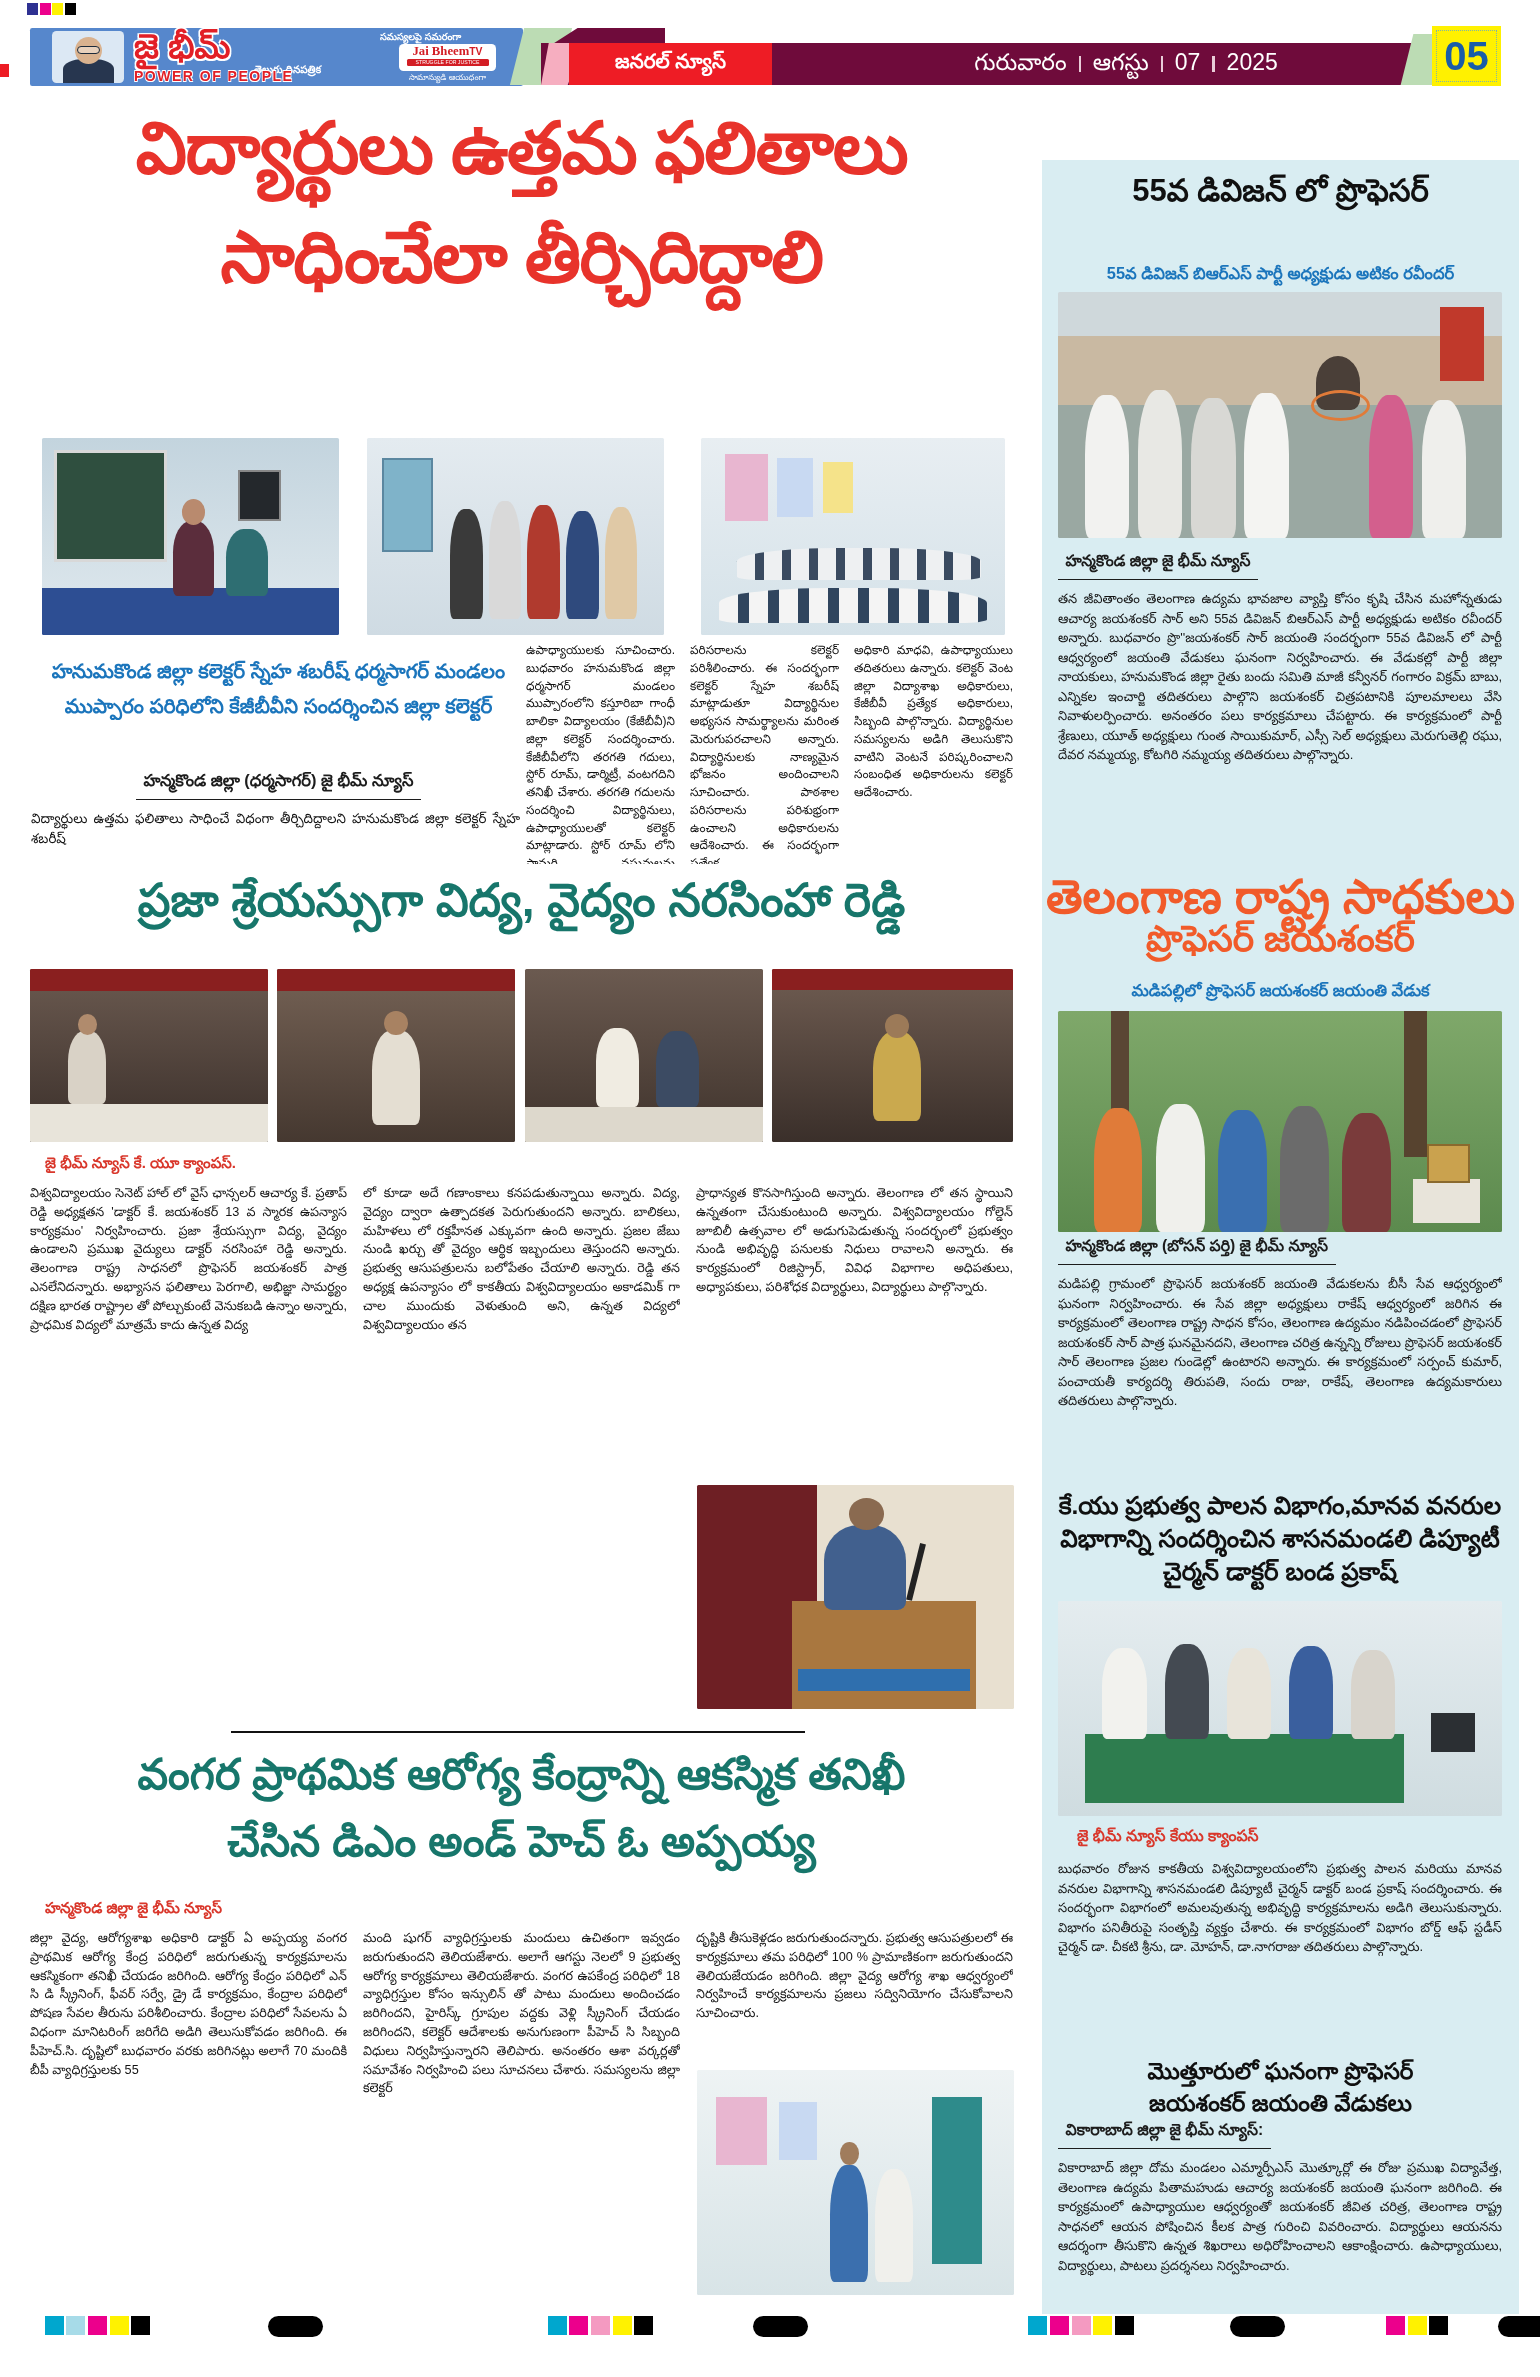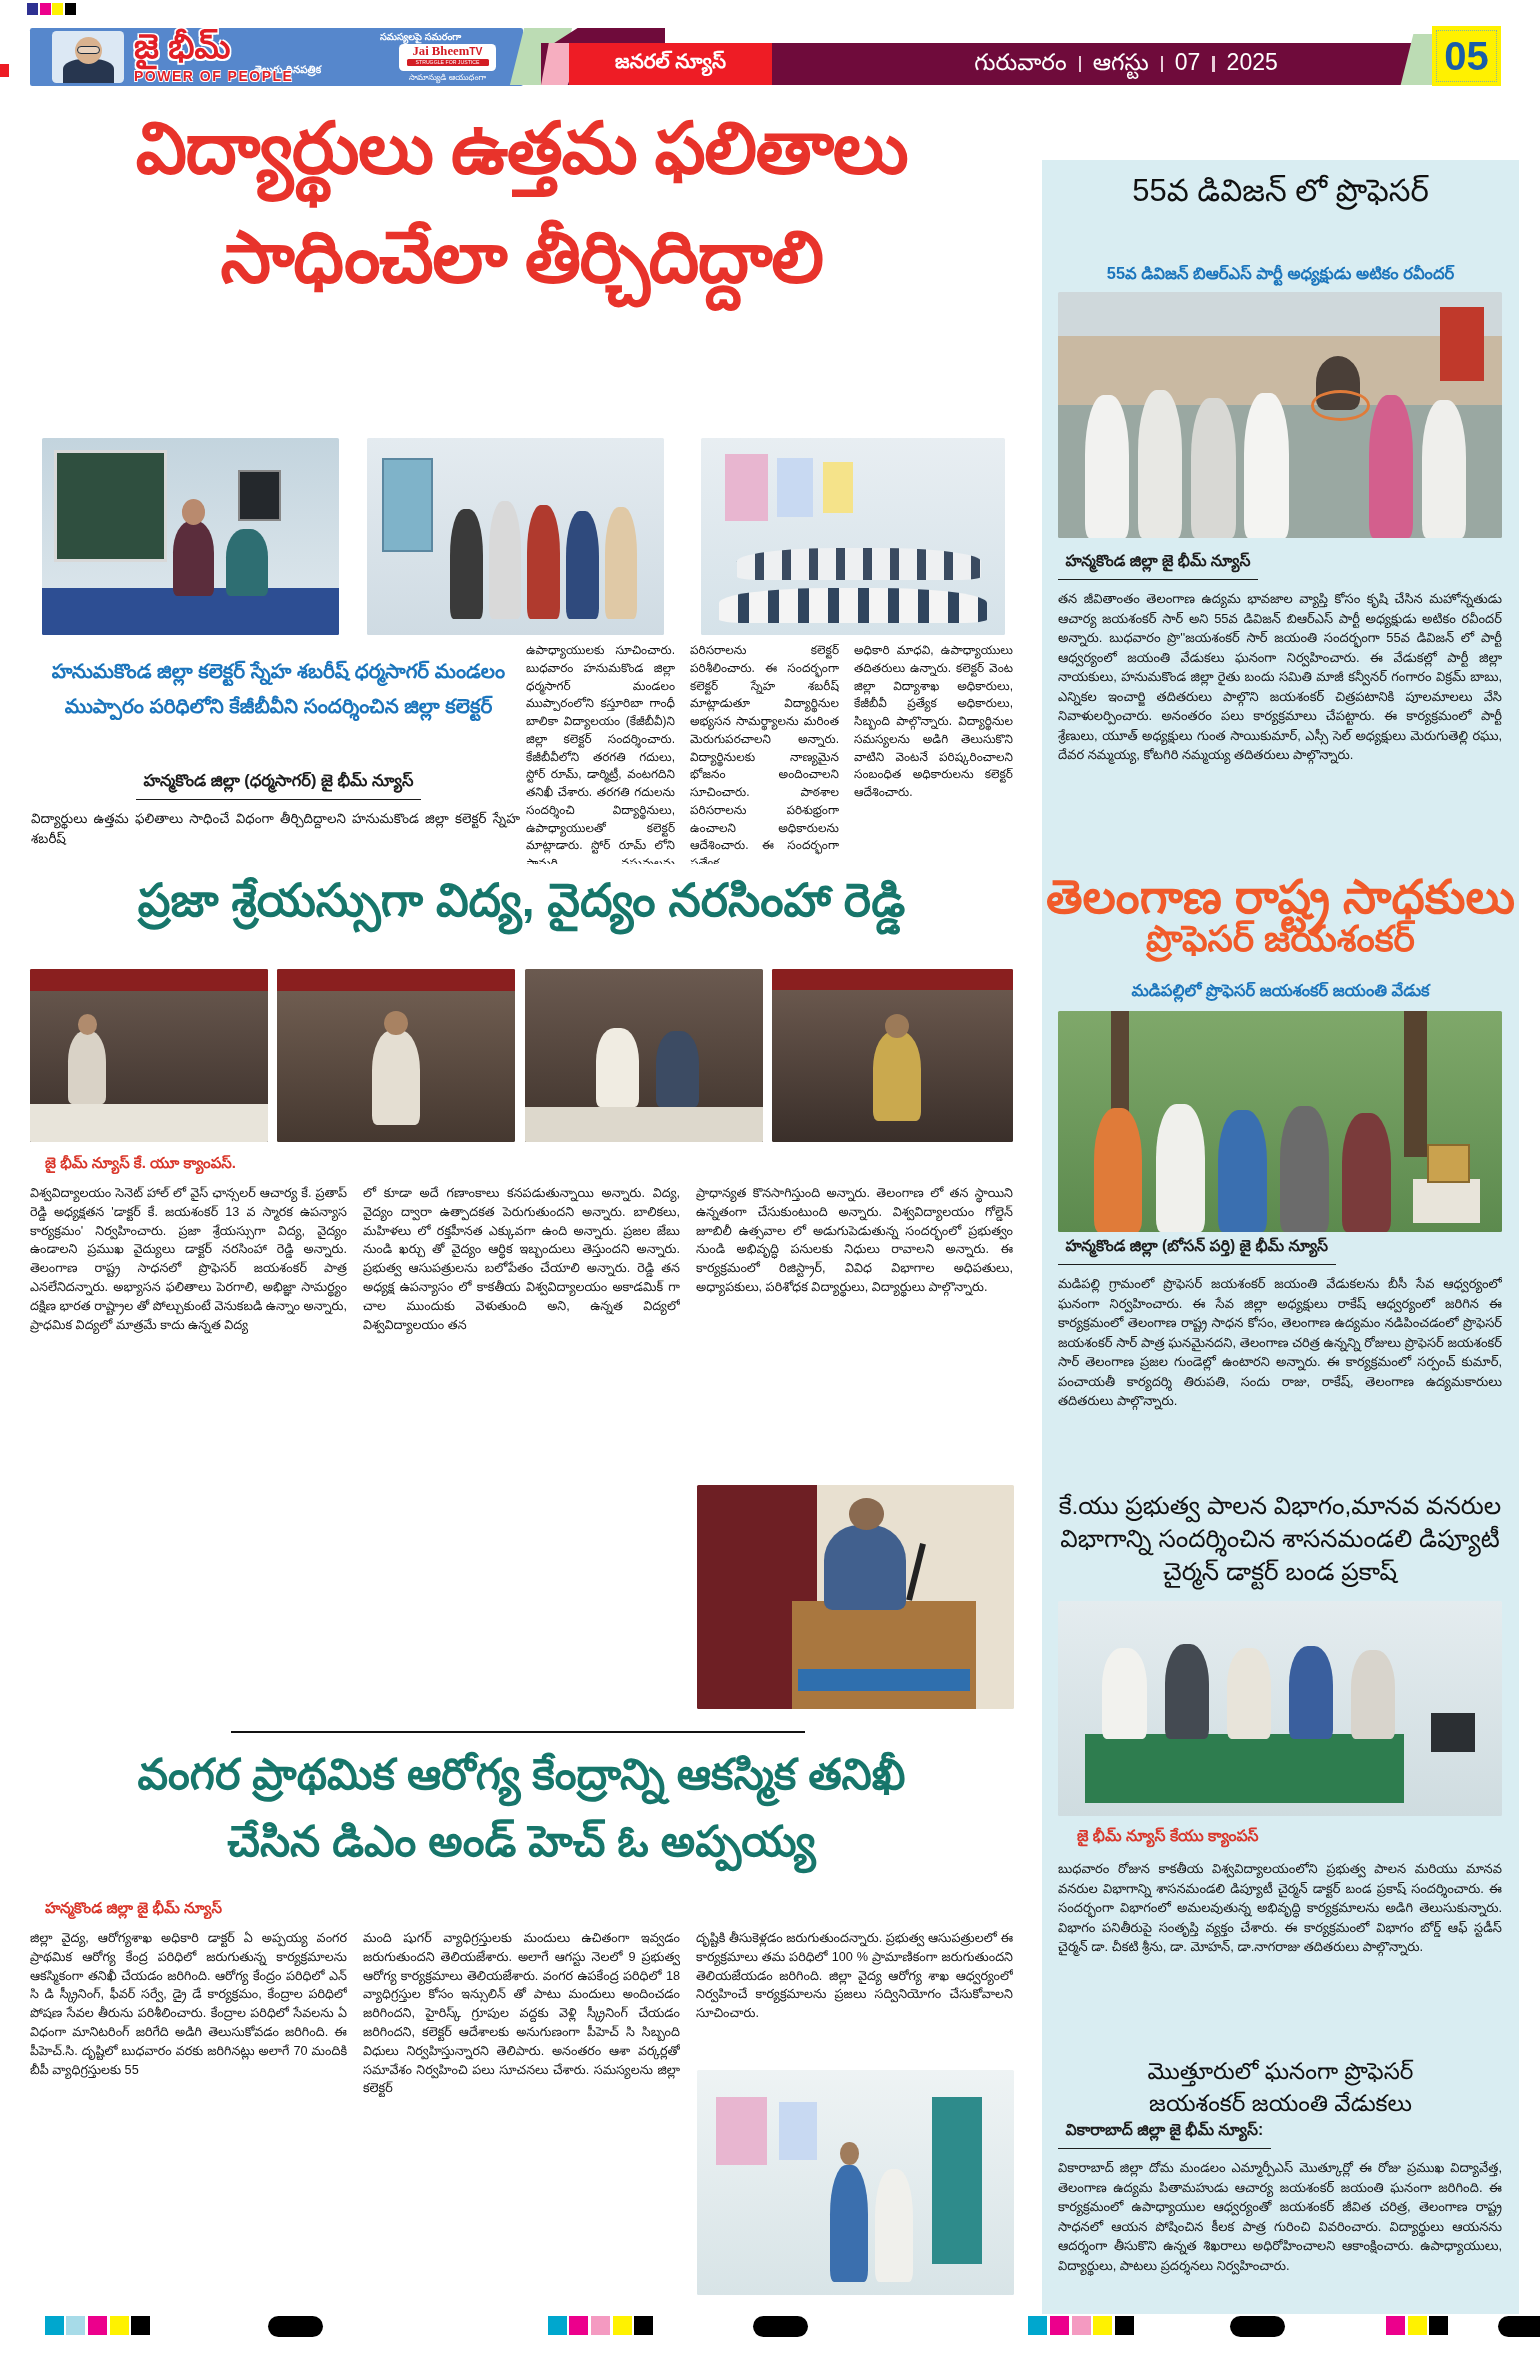--- a/index.html
+++ b/index.html
@@ -10,21 +10,21 @@
   .jtxt{font-size:12.7px;line-height:1.48;text-align:justify;color:#131313;overflow:hidden;}
   .photo{position:absolute;overflow:hidden;border-radius:1.5px;}
   .sh{position:absolute;}
   .dateline{font-weight:bold;font-size:16.4px;color:#1c1c1c;border-bottom:1.5px solid #1c1c1c;
             display:inline-block;padding:0 7.5px 4.5px 7.5px;}
   .red-dateline{font-weight:bold;font-size:15px;color:#d9372b;display:inline-block;}
   .headline-red{color:#e8332b;font-weight:800;font-size:72px;letter-spacing:-1.5px;line-height:1.1;}
   .headline-teal{color:#17766b;font-weight:700;}
   .cap-blue{color:#1b75bc;font-weight:bold;font-size:20px;line-height:1.75;}
   .rc-panel{position:absolute;background:#d9edf2;}
-  .rc-head{color:#101010;font-weight:400;}
+  .rc-head{color:#101010;font-weight:700;}
   .rc-sub{color:#1b75bc;font-weight:bold;font-size:16.4px;}
   .sep{display:inline-block;width:2.2px;height:16.4px;background:#e9ccd8;margin:0 12px;vertical-align:-2.2px;}
   .mark{position:absolute;width:19.4px;height:19.4px;}
   .pill{position:absolute;width:55px;height:21px;background:#000;border-radius:10.4px;}
   .fig{position:absolute;border-radius:42% 42% 10% 10%;}
   .hd{position:absolute;border-radius:50%;}
 </style>
 </head>
 <body>
 

